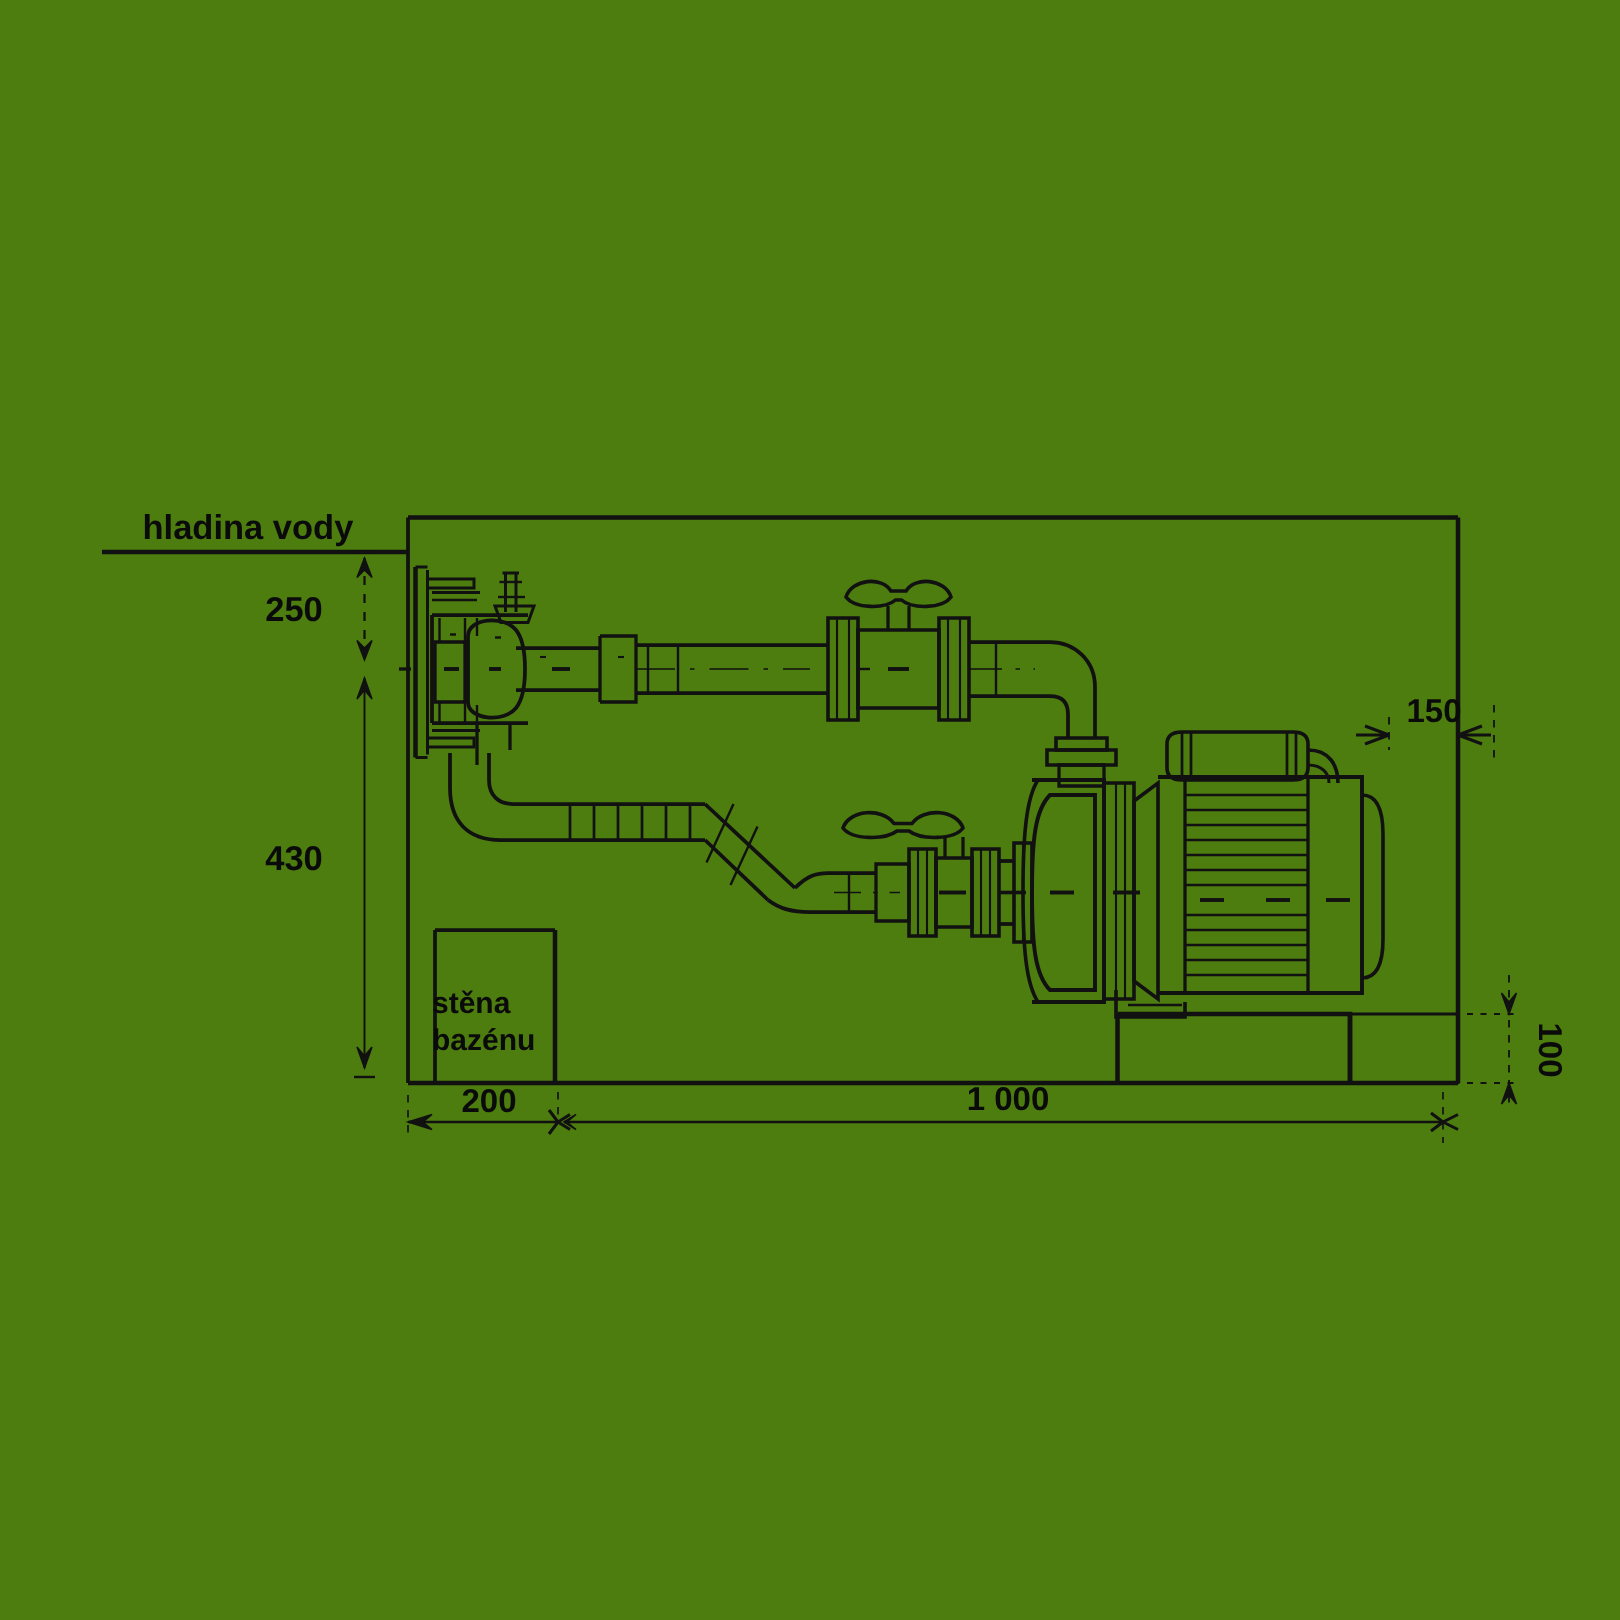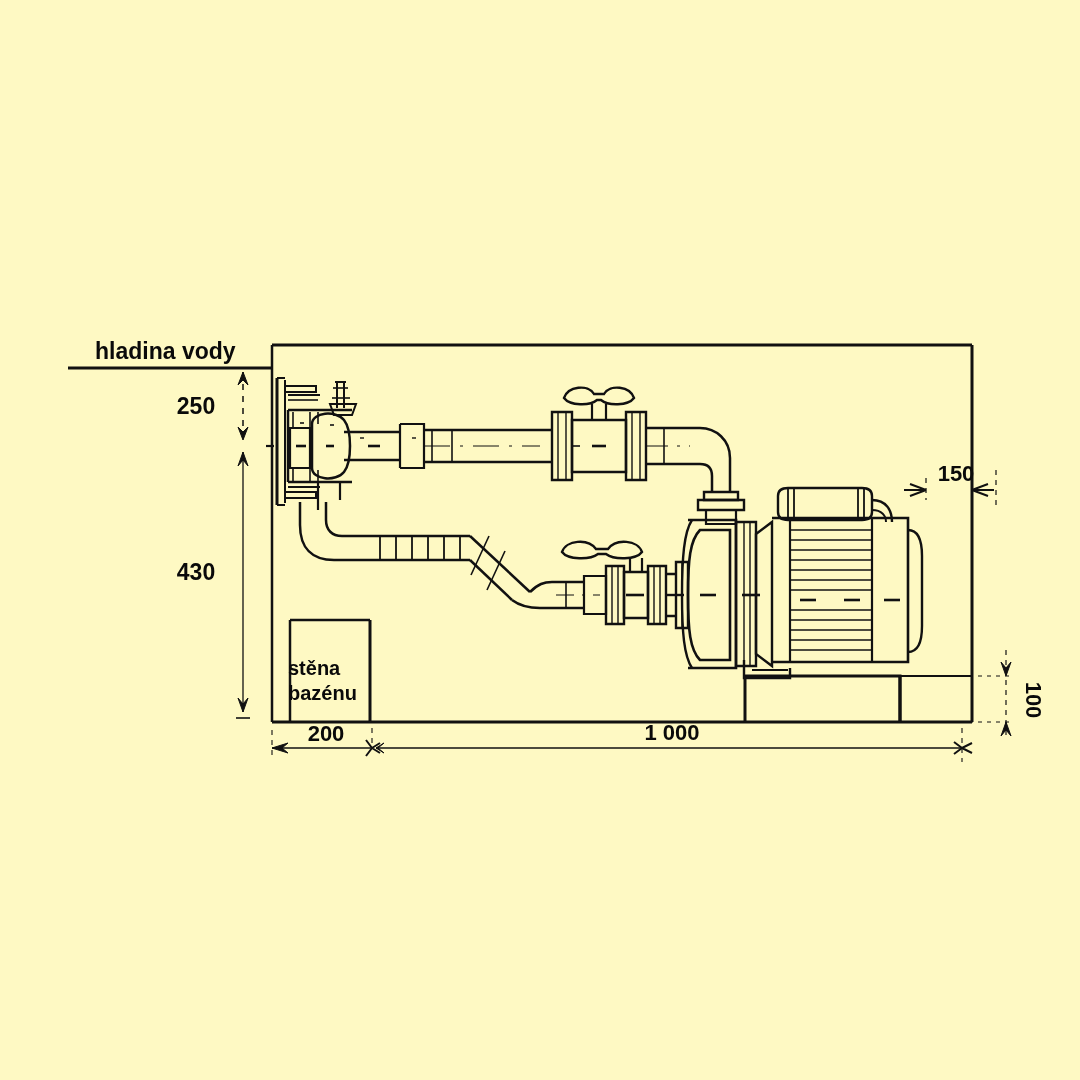--- a/index.html
+++ b/index.html
@@ -10,21 +10,21 @@
   body {
     width: 1080px;
     height: 1080px;
     font-family: "Liberation Sans", sans-serif;
     overflow: hidden;
   }
   #stage {
     position: relative;
     width: 1080px;
     height: 1080px;
-    background: #fef9c3;
+    background: #4d7c0f;
   }
   #stage svg {
     position: absolute;
     left: 0;
     top: 0;
   }
   .dim-text {
     font-family: "Liberation Sans", sans-serif;
     font-weight: bold;
     fill: #0a0a0a;

